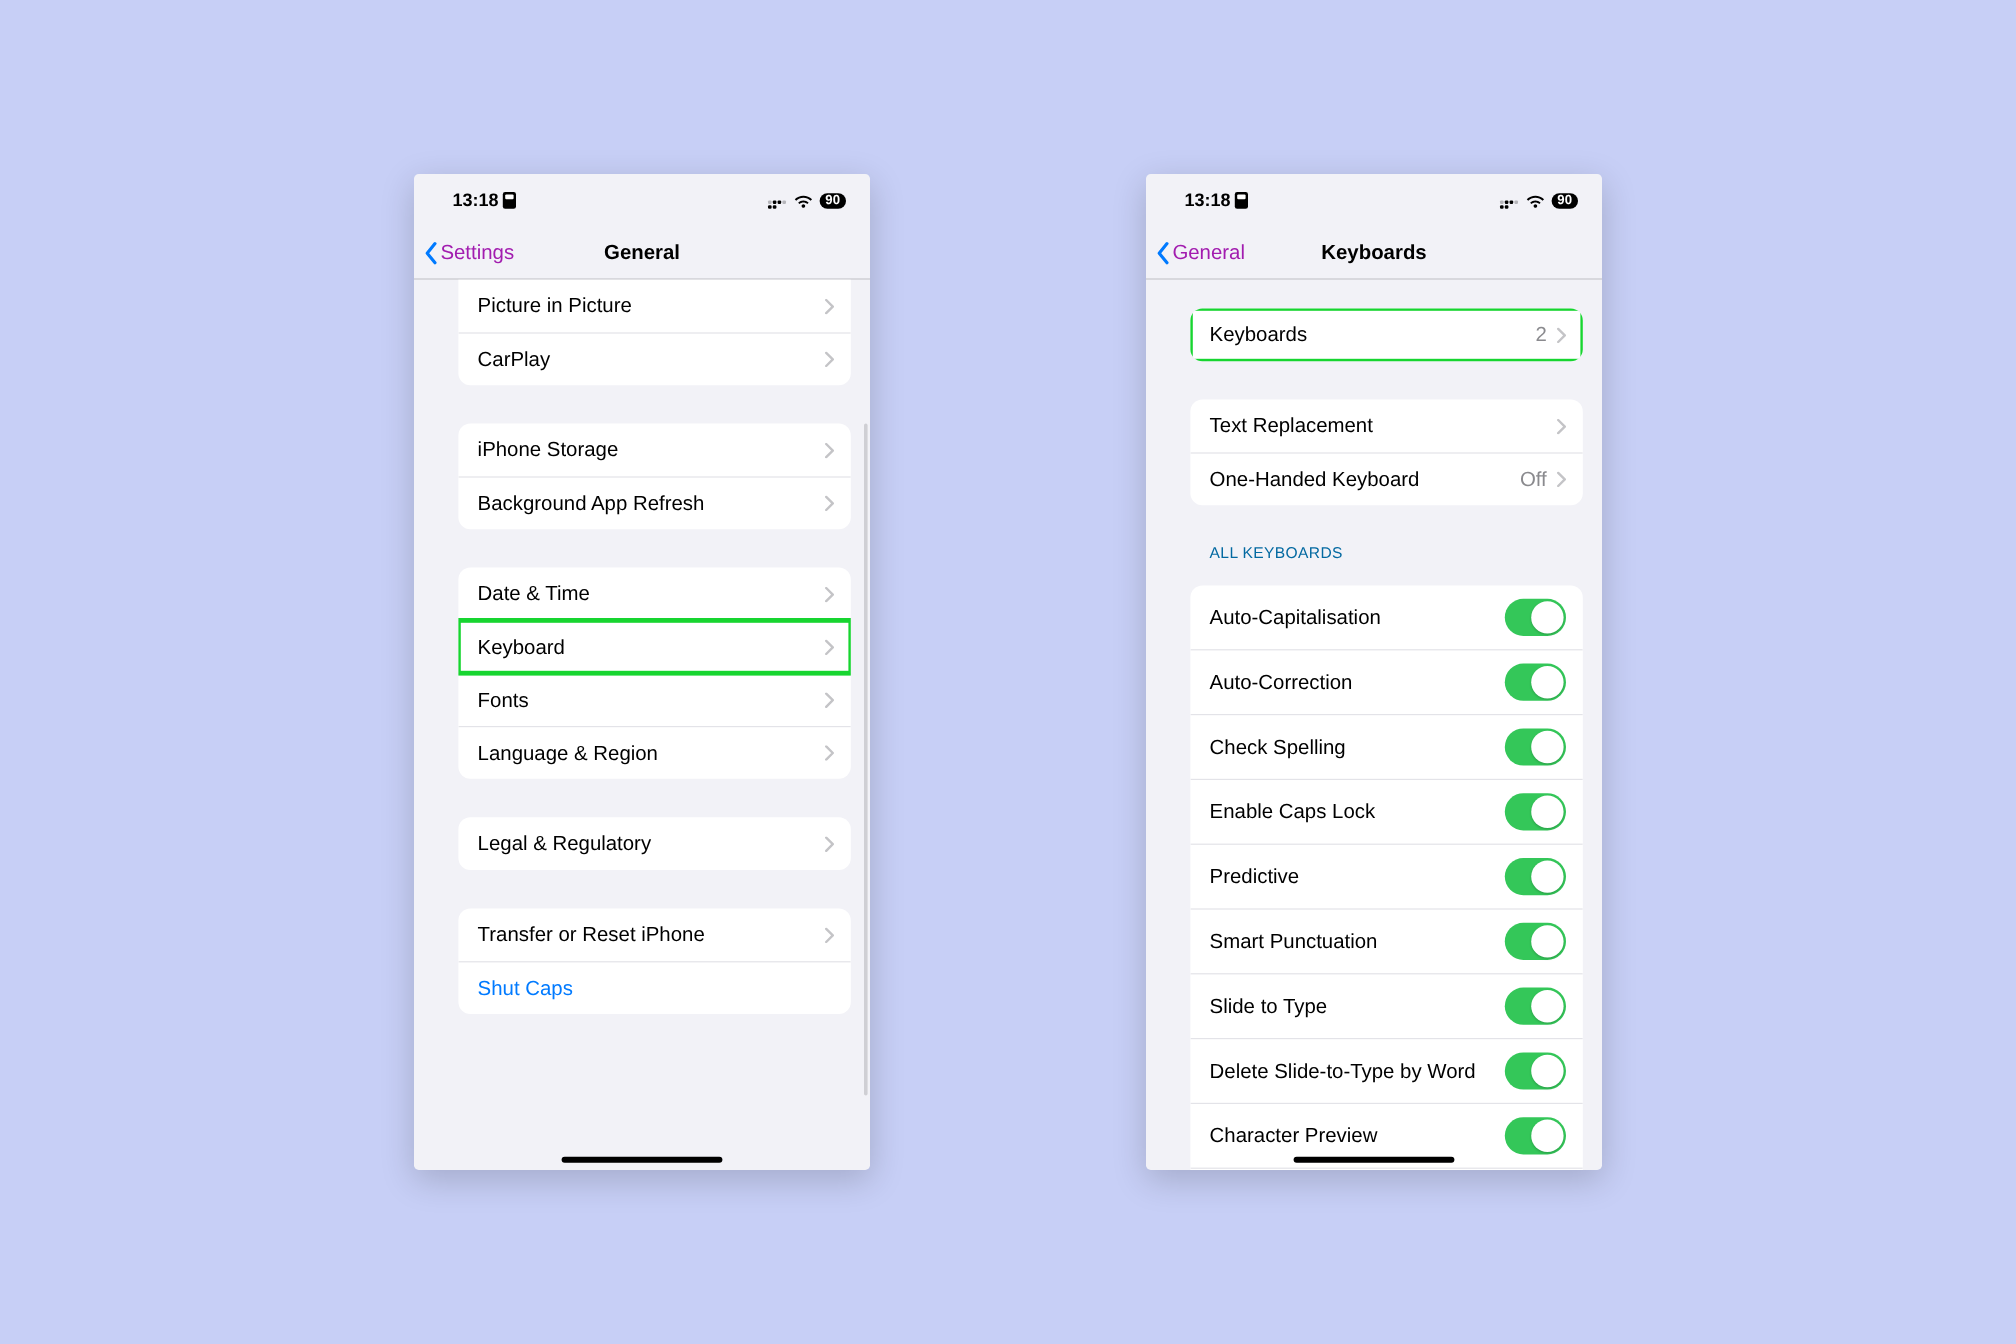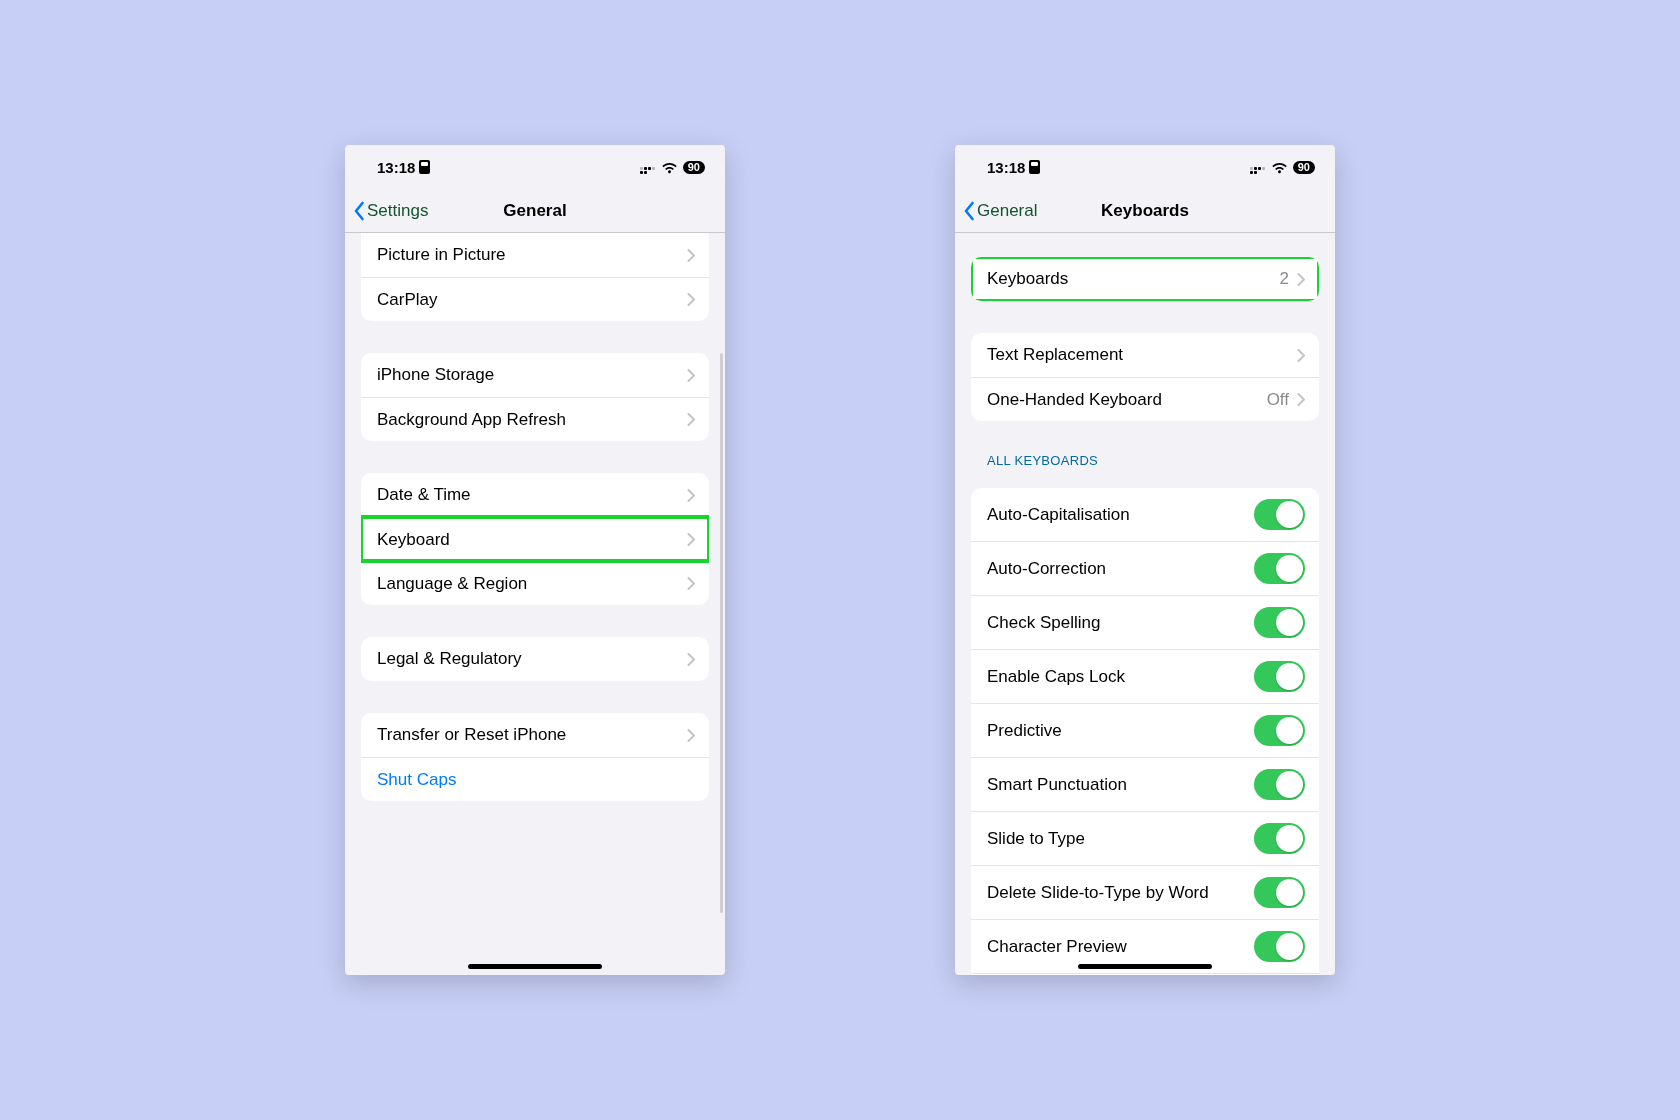--- a/index.html
+++ b/index.html
@@ -43,24 +43,24 @@
   .wifi-icon svg { display:block;}
   .battery-pill{ background:#000; color:#fff; font-size:11px; font-weight:700; padding:1px 5px; border-radius:7px; line-height:1; }
   .nav-bar {
     height: 44px;
     display:flex;
     align-items:center;
     position:relative;
     border-bottom:0.5px solid #c7c7cc;
     background:#f2f2f7;
   }
-  .nav-back { color:#14532d; font-size:17px; display:flex; align-items:center; padding-left:8px; gap:2px; cursor:pointer;}
+  .nav-back { color:#a21caf; font-size:17px; display:flex; align-items:center; padding-left:8px; gap:2px; cursor:pointer;}
   .chev-left { width:12px; height:20px; }
   .nav-title { position:absolute; left:0; right:0; text-align:center; font-size:17px; font-weight:600; pointer-events:none;}
-  .scroll { flex:1; overflow:hidden; position:relative; }
+  .scroll { flex:1; overflow:hidden; position:relative;padding-left:21px; }
   .section { margin: 0 16px; background:#fff; border-radius:10px; overflow:hidden;}
   .section + .section { margin-top: 32px;}
   .section.first { margin-top: 0;}
   .section-tight { margin-top: 20px !important;}
   .section.partial-top { border-top-left-radius:0; border-top-right-radius:0;}
   .row {
     min-height:44px;
     padding: 11px 14px 11px 16px;
     display:flex;
     align-items:center;
@@ -166,20 +166,28 @@
         </div>
         <div class="row highlight">
           <span class="row-label">Keyboard</span>
           <span class="row-chevron">
             <svg width="8" height="13" viewBox="0 0 8 13">
               <path d="M1.5 1L7 6.5 1.5 12" stroke="#c4c4c7" stroke-width="2" fill="none" stroke-linecap="round" stroke-linejoin="round"></path>
             </svg>
           </span>
         </div>
         <div class="row">
+          <span class="row-label">Fonts</span>
+          <span class="row-chevron">
+            <svg width="8" height="13" viewBox="0 0 8 13">
+              <path d="M1.5 1L7 6.5 1.5 12" stroke="#c4c4c7" stroke-width="2" fill="none" stroke-linecap="round" stroke-linejoin="round"></path>
+            </svg>
+          </span>
+        </div>
+        <div class="row">
           <span class="row-label">Language &amp; Region</span>
           <span class="row-chevron">
             <svg width="8" height="13" viewBox="0 0 8 13">
               <path d="M1.5 1L7 6.5 1.5 12" stroke="#c4c4c7" stroke-width="2" fill="none" stroke-linecap="round" stroke-linejoin="round"></path>
             </svg>
           </span>
         </div>
       </div>
       <div class="section">
         <div class="row">

